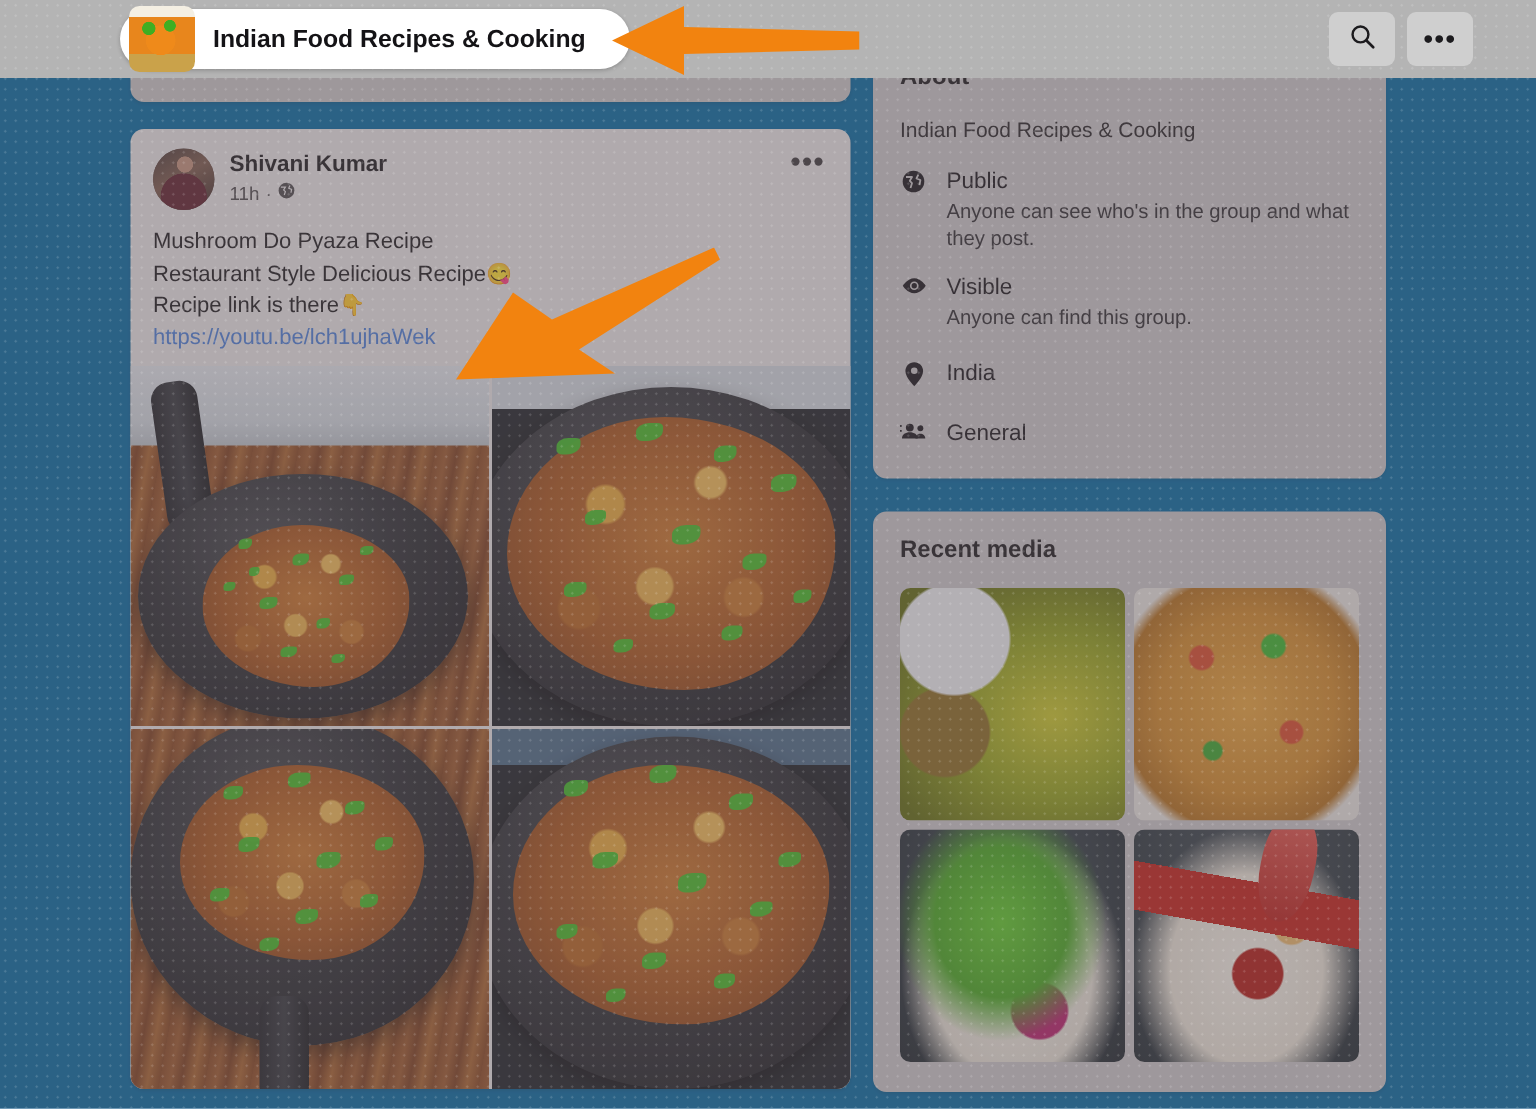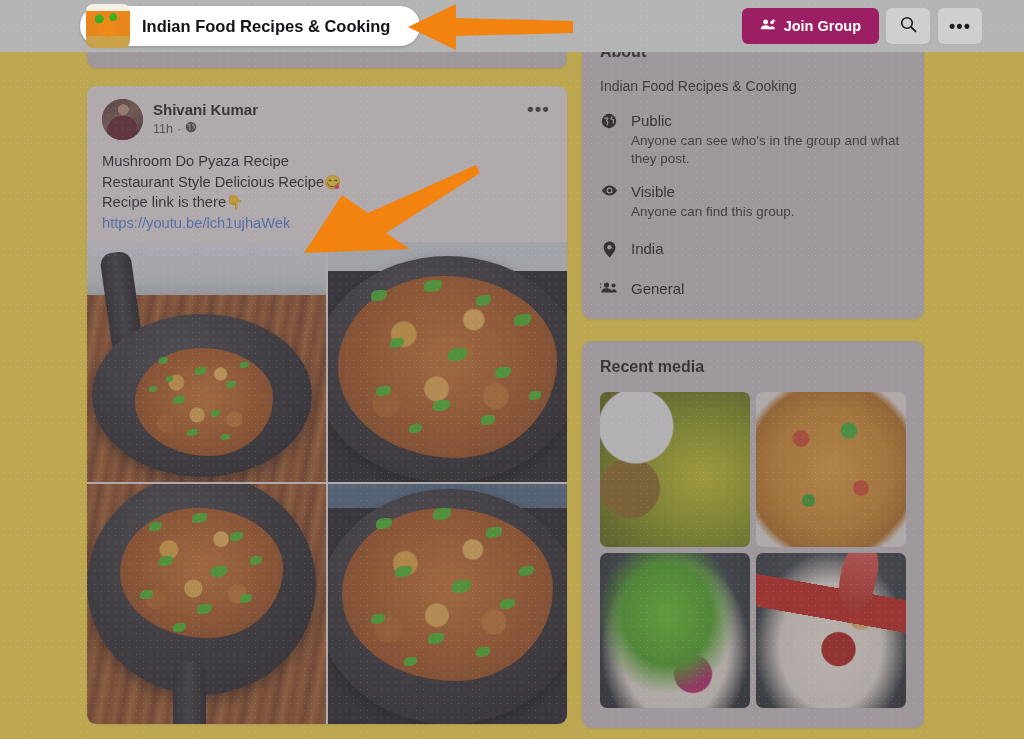--- a/index.html
+++ b/index.html
@@ -9,21 +9,21 @@
     height: 739px;
     overflow: hidden;
     font-family: "Liberation Sans", sans-serif;
   }
 
   
   #stage {
     position: relative;
     width: 1024px;
     height: 739px;
-    background: #fde047;
+    background: #0369a1;
     overflow: hidden;
   }
 
   
   #bg-dots {
     position: absolute;
     inset: 0;
     background-image: radial-gradient(rgba(255,255,255,0.16) 0.7px, transparent 0.8px);
     background-size: 7px 7px;
     pointer-events: none;
@@ -620,33 +620,20 @@
   <div id="dim-top"></div>
   <div id="bg-dots"></div>
 
   <div class="topbar">
 
     <div class="group-pill">
       <span class="group-thumb"></span>
       <span class="group-name">Indian Food Recipes &amp; Cooking</span>
     </div>
 
-    <button class="join-btn">
-      <span>
-        <svg width="16" height="13" viewBox="0 0 20 14">
-          <circle cx="7" cy="4" r="3.1" fill="#ffffff"></circle>
-          <path d="M0.8 13c0-3.2 2.8-5 6.2-5s6.2 1.8 6.2 5z" fill="#ffffff"></path>
-          <circle cx="15" cy="4.6" r="2.2" fill="#ffffff"></circle>
-          <path d="M11.4 13c0-2.4 1.8-3.7 3.6-3.7s3.6 1.3 3.6 3.7z" fill="#ffffff"></path>
-          <rect x="16.2" y="0.2" width="1.3" height="5" fill="#ffffff"></rect>
-          <rect x="14.5" y="1.9" width="4.7" height="1.3" fill="#ffffff"></rect>
-        </svg>
-      </span>
-      <span>Join Group</span>
-    </button>
 
     <button class="icon-btn search-btn">
       <span>
         <svg width="17" height="17" viewBox="0 0 18 18">
           <circle cx="7.4" cy="7.4" r="5.6" fill="none" stroke="#1c1b1e" stroke-width="1.7"></circle>
           <line x1="11.6" y1="11.6" x2="16.4" y2="16.4" stroke="#1c1b1e" stroke-width="1.9" stroke-linecap="round"></line>
         </svg>
       </span>
     </button>
 

